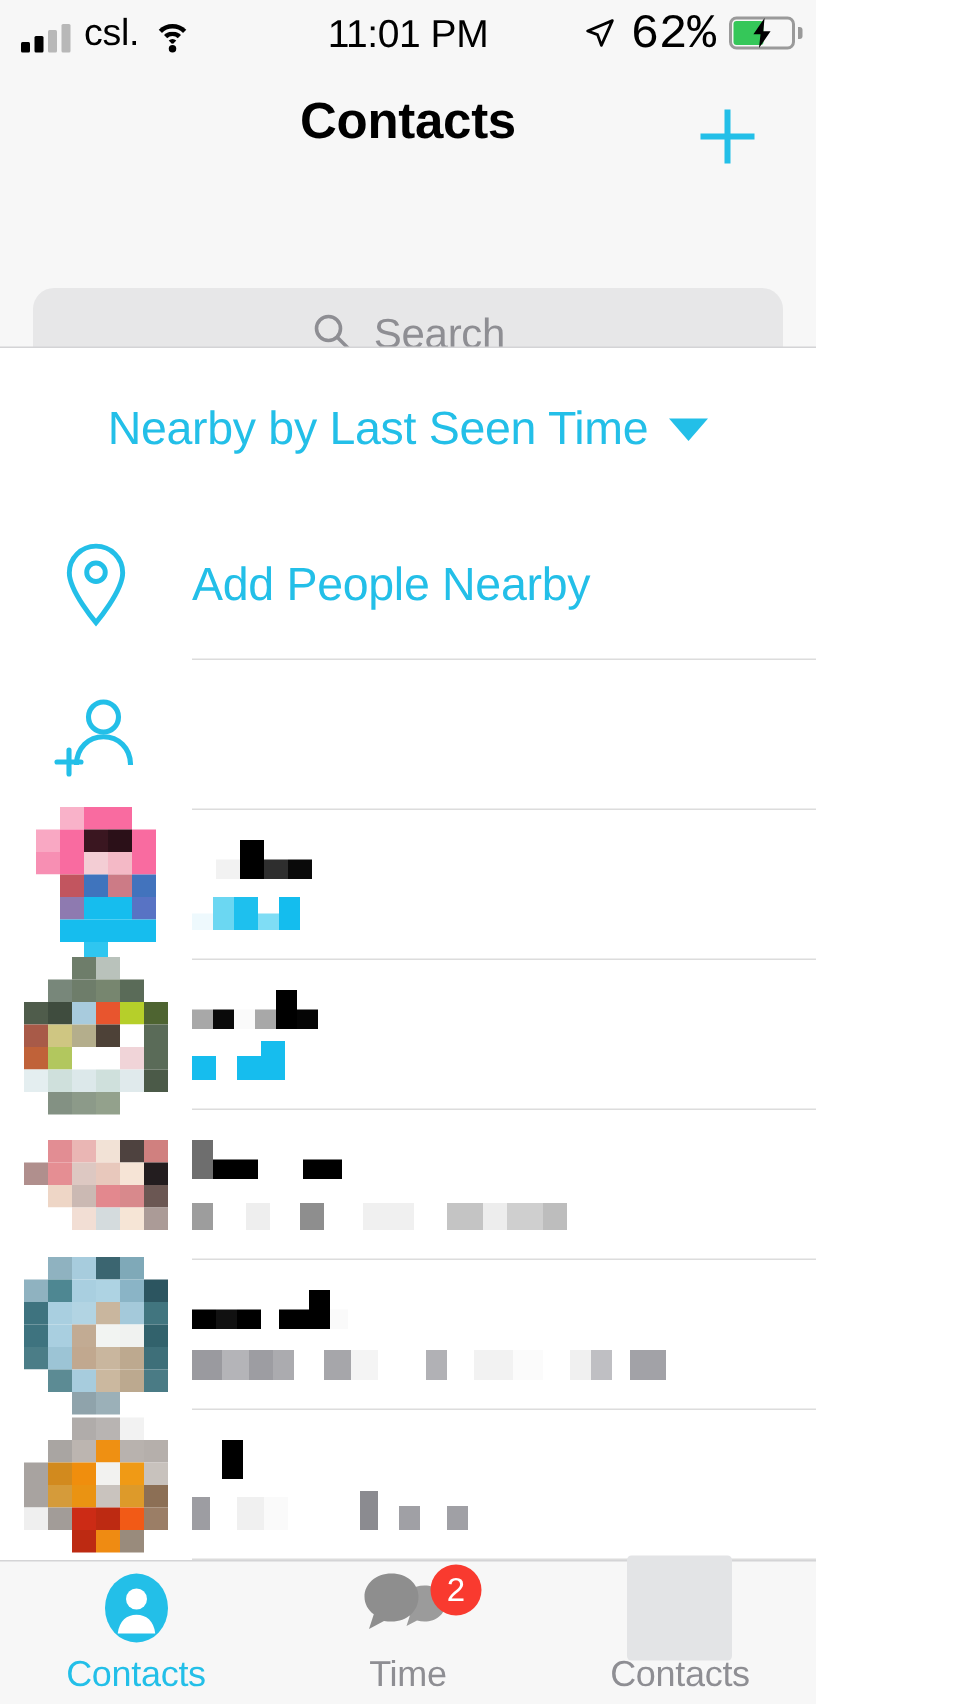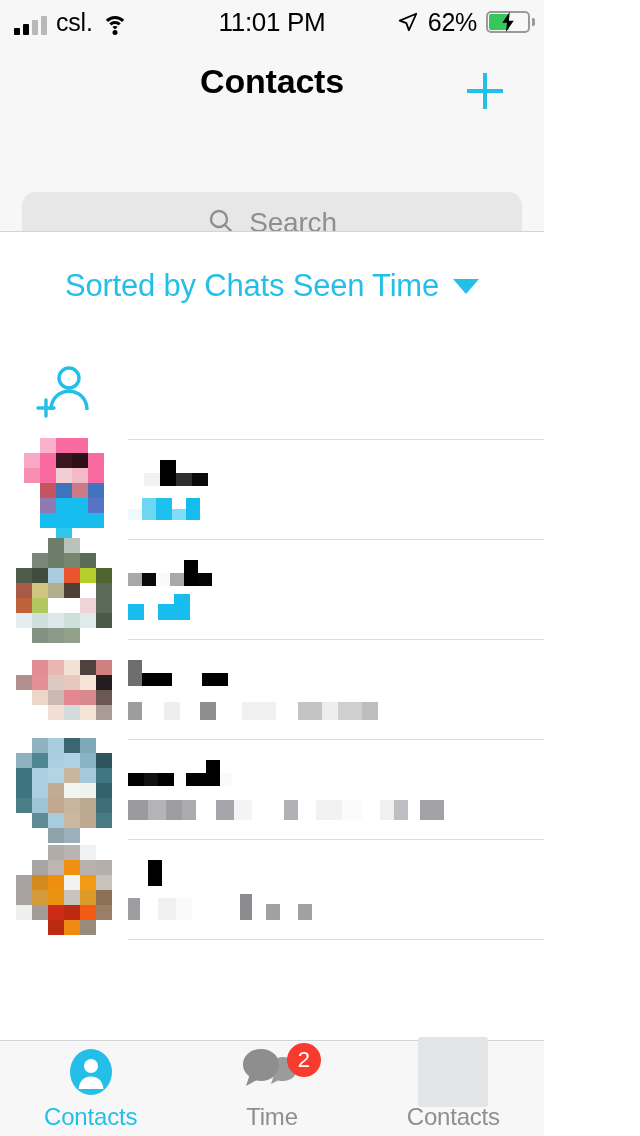--- a/index.html
+++ b/index.html
@@ -33,21 +33,21 @@
   .wifi .w1 { width:26px; height:26px; top:0; }
   .wifi .w2 { width:16px; height:16px; top:5px; }
   .wifi .w3 { width:7px;  height:7px;  top:10px; }
   .wifi .dot { position:absolute; bottom:0; left:50%; transform:translateX(-50%);
     width:5px; height:5px; border-radius:50%; background:#000; border:none; }
 
   .sb-time { position:absolute; left:0; right:0; text-align:center;
     font-size:26px; letter-spacing:-0.3px; }
   .sb-right { margin-left:auto; display:flex; align-items:center; gap:9px; z-index:2; }
   .loc-arrow { width:22px; height:22px; }
-  .batt-pct { font-size:25px; letter-spacing:-0.3px; }
+  .batt-pct { font-size:32px; letter-spacing:-0.3px;font-family:Liberation Mono, monospace; }
   .battery { position:relative; width:44px; height:22px; }
   .batt-body { position:absolute; inset:0; border:2px solid #9a9a9a;
     border-radius:5px; }
   .batt-fill { position:absolute; top:3px; left:3px; bottom:3px;
     width:60%; background:#35c759; border-radius:2px; }
   .batt-cap { position:absolute; right:-5px; top:7px; width:3px; height:8px;
     background:#9a9a9a; border-radius:0 2px 2px 0; }
   .batt-bolt { position:absolute; left:50%; top:50%; transform:translate(-50%,-50%); }
 
   
@@ -164,24 +164,34 @@
         </svg>
         <span class="search-ph">Search</span>
       </div>
     </div>
     <div class="hdr-hairline"></div>
   </div>
 
   <div class="content">
 
     <div class="sort-row">
-      <span class="sort-label">Sorted by Chats Seen Time</span>
+      <span class="sort-label">Nearby by Last Seen Time</span>
       <span class="caret"></span>
     </div>
 
+    <div class="action-row">
+      <div class="action-icon">
+        <svg width="48" height="58" viewBox="0 0 24 30">
+          <path d="M12 1.6 C6.9 1.6 2.8 5.7 2.8 10.8 C2.8 17.2 12 28 12 28 C12 28 21.2 17.2 21.2 10.8 C21.2 5.7 17.1 1.6 12 1.6 Z" fill="none" stroke="#23bfe8" stroke-width="1.7"></path>
+          <circle cx="12" cy="10.6" r="3.2" fill="none" stroke="#23bfe8" stroke-width="1.7"></circle>
+        </svg>
+      </div>
+      <span class="action-label">Add People Nearby</span>
+      <div class="row-sep"></div>
+    </div>
 
     <div class="action-row">
       <div class="action-icon">
         <svg width="56" height="56" viewBox="0 0 28 28">
           <circle cx="16.5" cy="8" r="5" fill="none" stroke="#23bfe8" stroke-width="1.7"></circle>
           <path d="M7.5 24 C7.5 18.2 11.6 14.6 16.5 14.6 C21.4 14.6 25.5 18.2 25.5 24" fill="none" stroke="#23bfe8" stroke-width="1.7"></path>
           <path d="M5 19 V27 M1 23 H9" stroke="#23bfe8" stroke-width="1.7" stroke-linecap="round"></path>
         </svg>
       </div>
       <div class="row-sep"></div>

